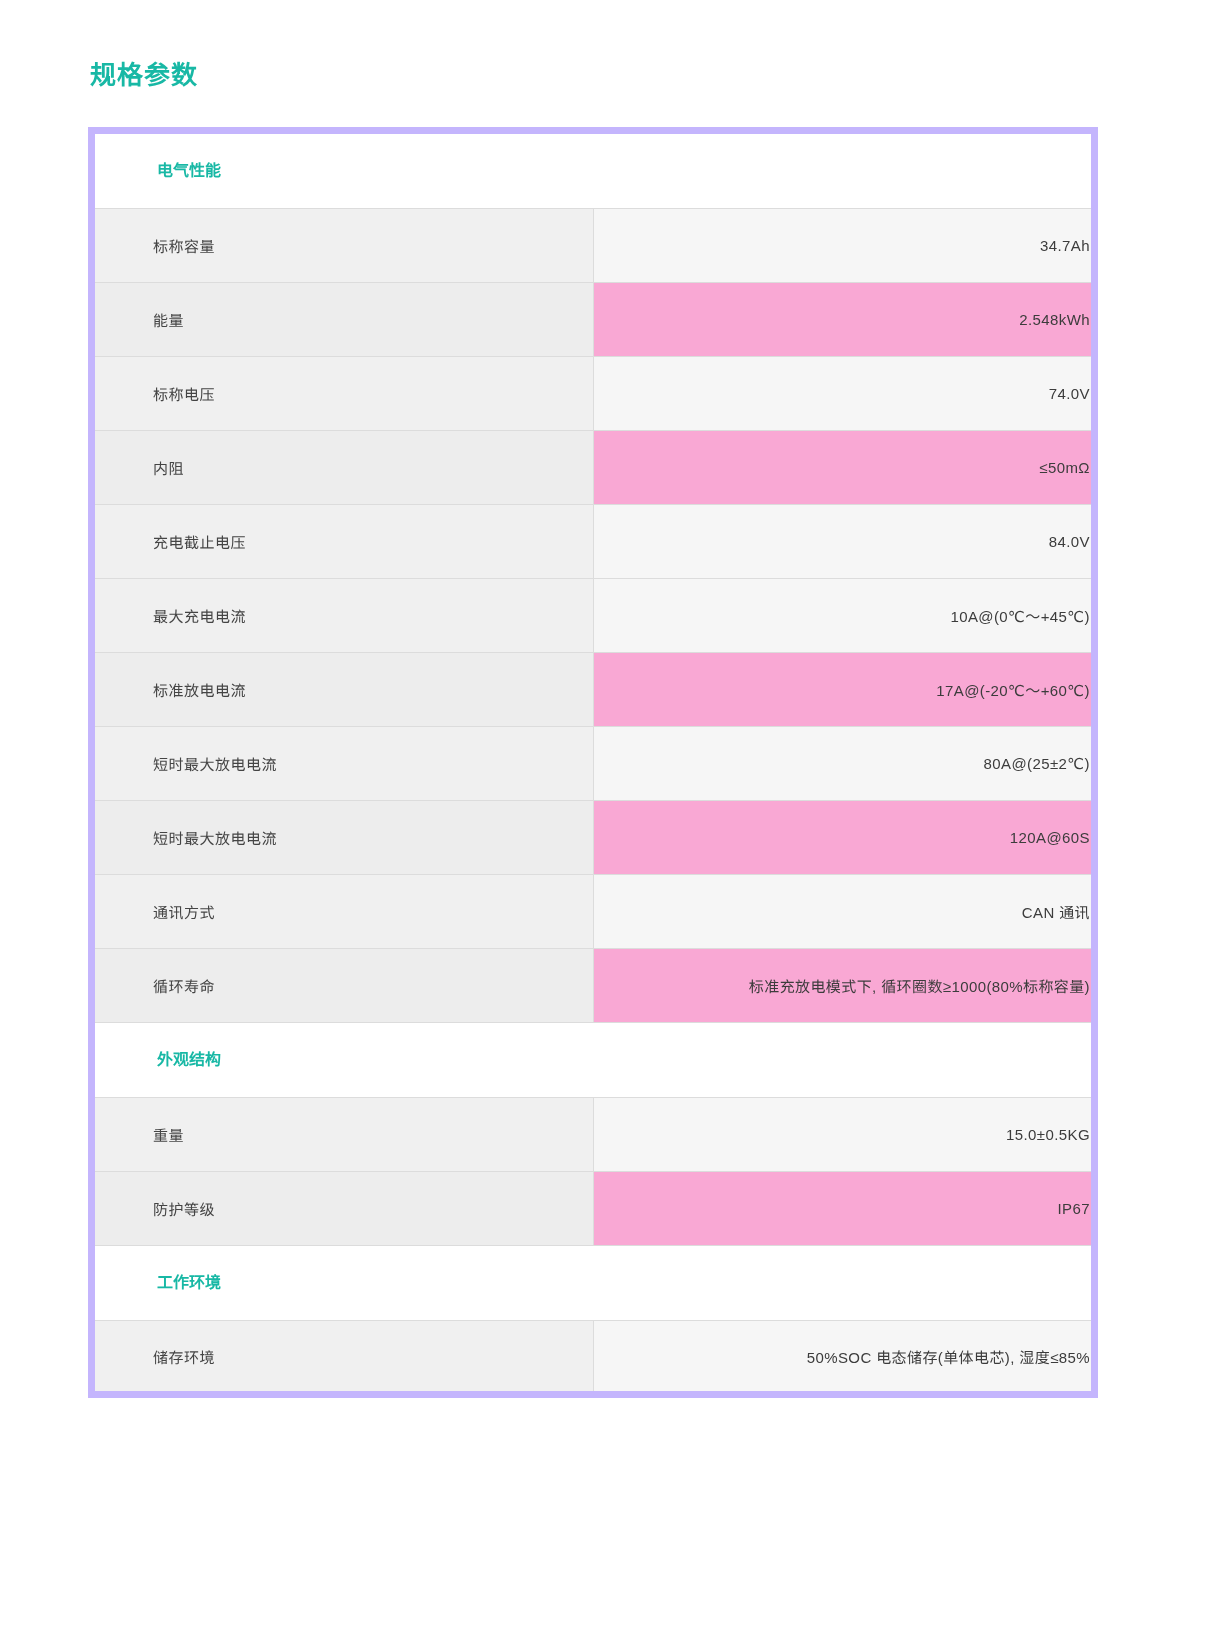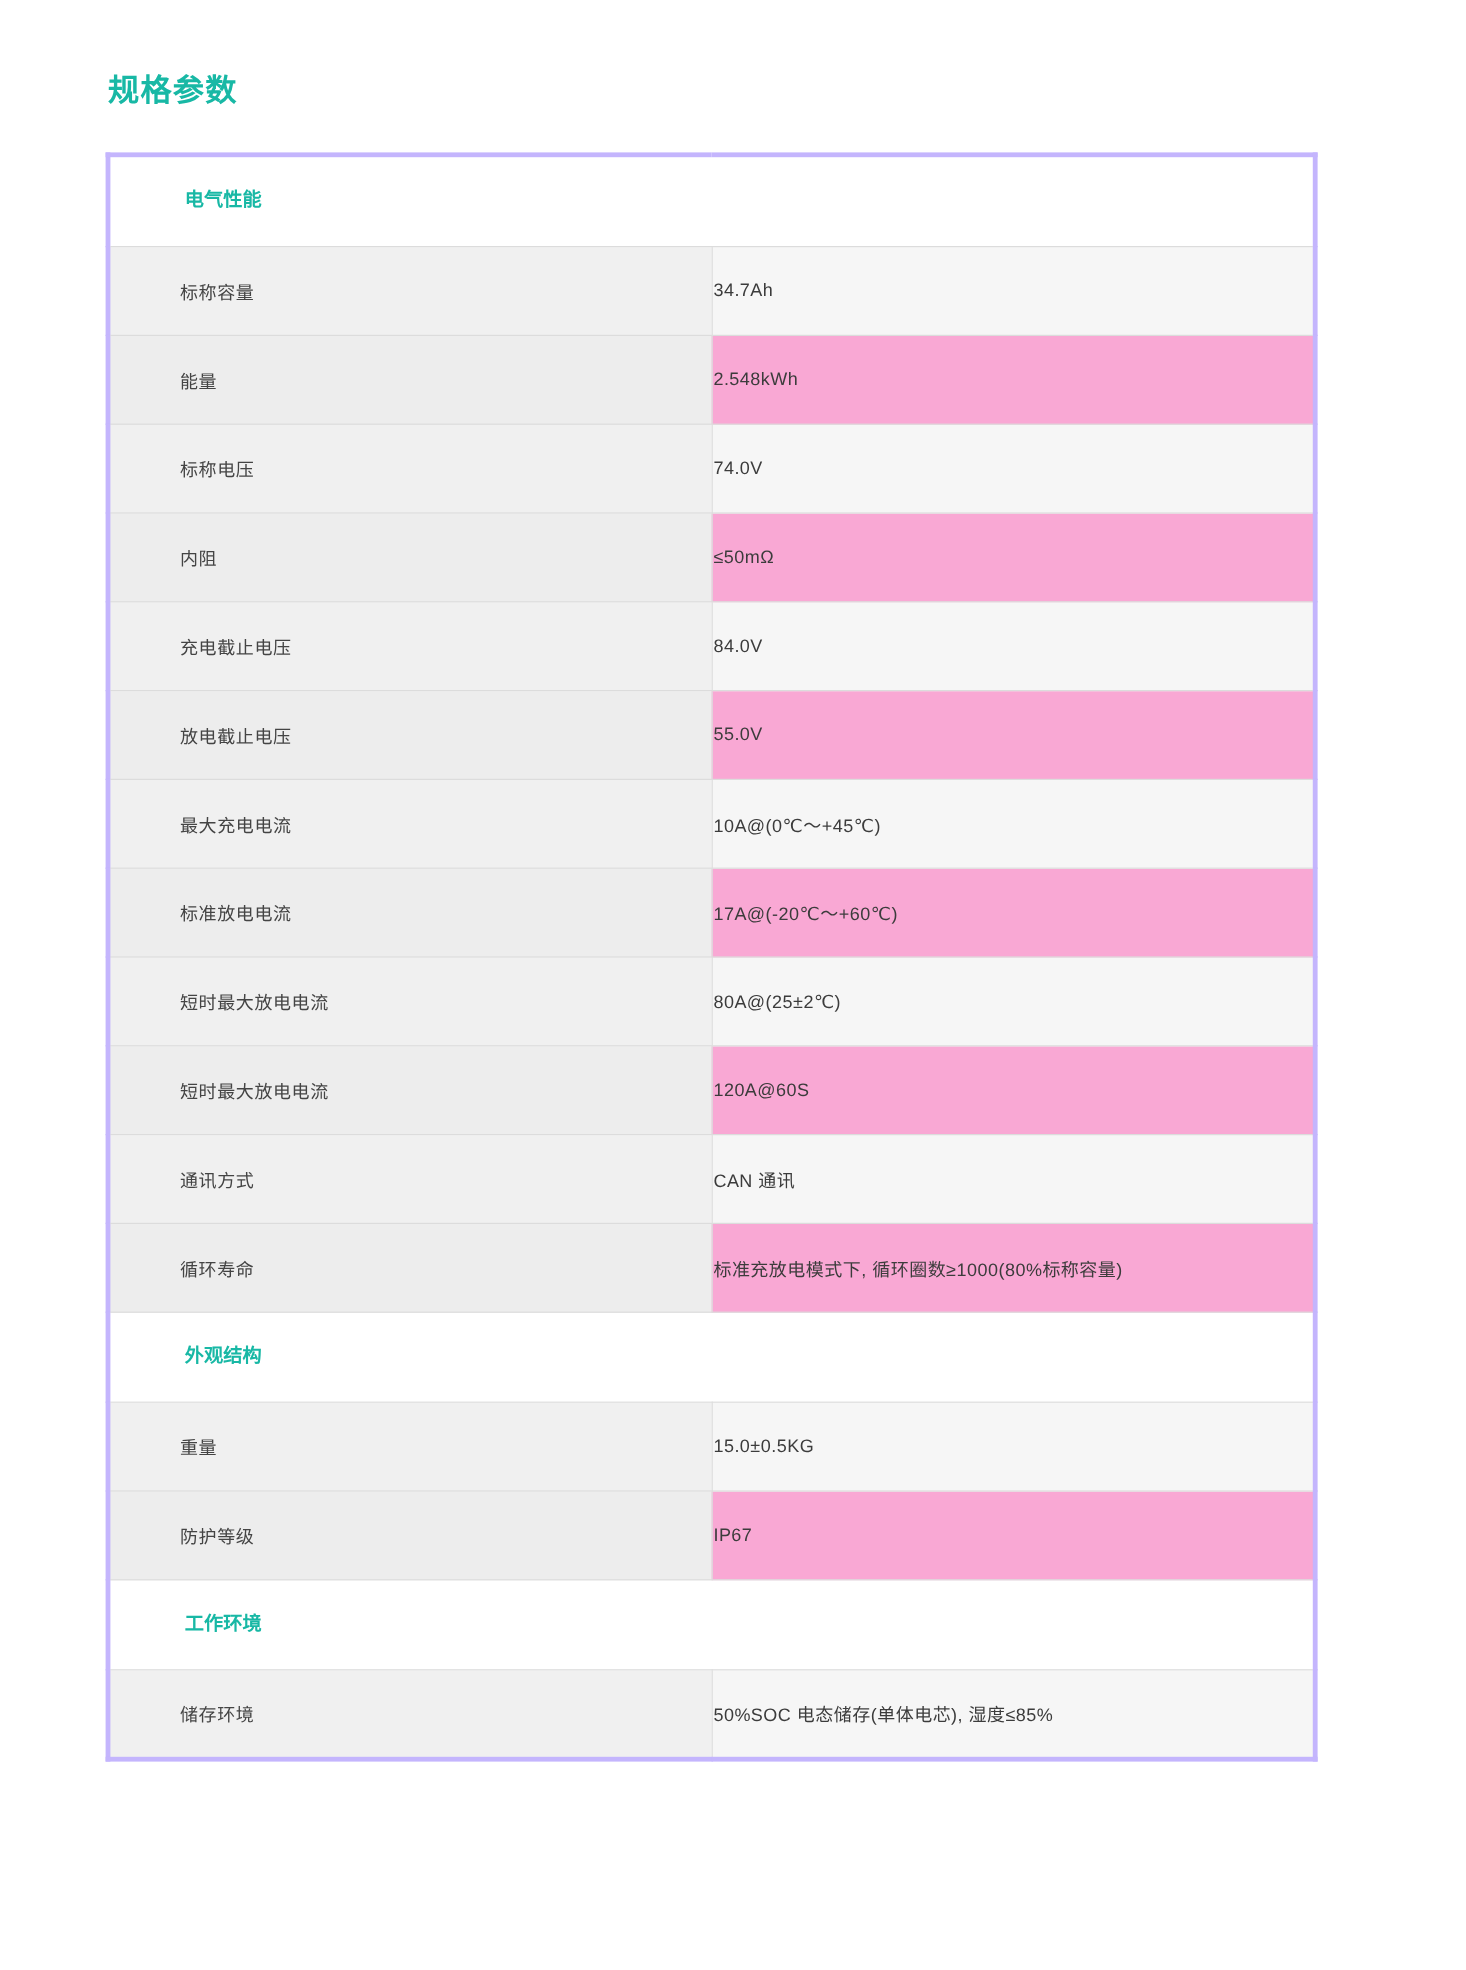--- a/index.html
+++ b/index.html
@@ -26,21 +26,21 @@
     font-size: 26px;
     font-weight: bold;
     color: #18b8a5;
     letter-spacing: 1px;
     margin: 0 0 36px 2px;
     line-height: 1.2;
   }
   .spec-table {
     width: 1010px;
     border-collapse: collapse;
-    border: 4px solid #c4b5fd;
+    border: 7px solid #c4b5fd;
     table-layout: fixed;
   }
   .spec-table tr.section-row td {
     background: #ffffff;
     border-bottom: 1px solid #dcdcdc;
     padding: 0;
     height: 74px;
     vertical-align: middle;
   }
   .section-label {
@@ -66,21 +66,21 @@
     color: #444444;
     padding-left: 58px;
     border-right: 1px solid #dcdcdc;
     letter-spacing: 0.5px;
     margin-top: 24px;
   }
   td.cell-value {
     background: #f6f6f6;
     font-size: 15px;
     color: #3c3c3c;
-    text-align: left;
+    text-align: right;
     letter-spacing: 0.4px;
     margin-left: 35px;
   }
   tr.spec-row.alt td.cell-label { background: #ededed; }
   tr.spec-row.alt td.cell-value { background: #f9a8d4; }
 </style>
 </head>
 <body>
 
 <div class="page">
@@ -108,24 +108,20 @@
         <td class="cell-label">标称电压</td>
         <td class="cell-value">74.0V</td>
       </tr>
       <tr class="spec-row alt">
         <td class="cell-label">内阻</td>
         <td class="cell-value">≤50mΩ</td>
       </tr>
       <tr class="spec-row">
         <td class="cell-label">充电截止电压</td>
         <td class="cell-value">84.0V</td>
-      </tr>
-      <tr class="spec-row alt">
-        <td class="cell-label">放电截止电压</td>
-        <td class="cell-value">55.0V</td>
       </tr>
       <tr class="spec-row">
         <td class="cell-label">最大充电电流</td>
         <td class="cell-value">10A@(0℃～+45℃)</td>
       </tr>
       <tr class="spec-row alt">
         <td class="cell-label">标准放电电流</td>
         <td class="cell-value">17A@(-20℃～+60℃)</td>
       </tr>
       <tr class="spec-row">

